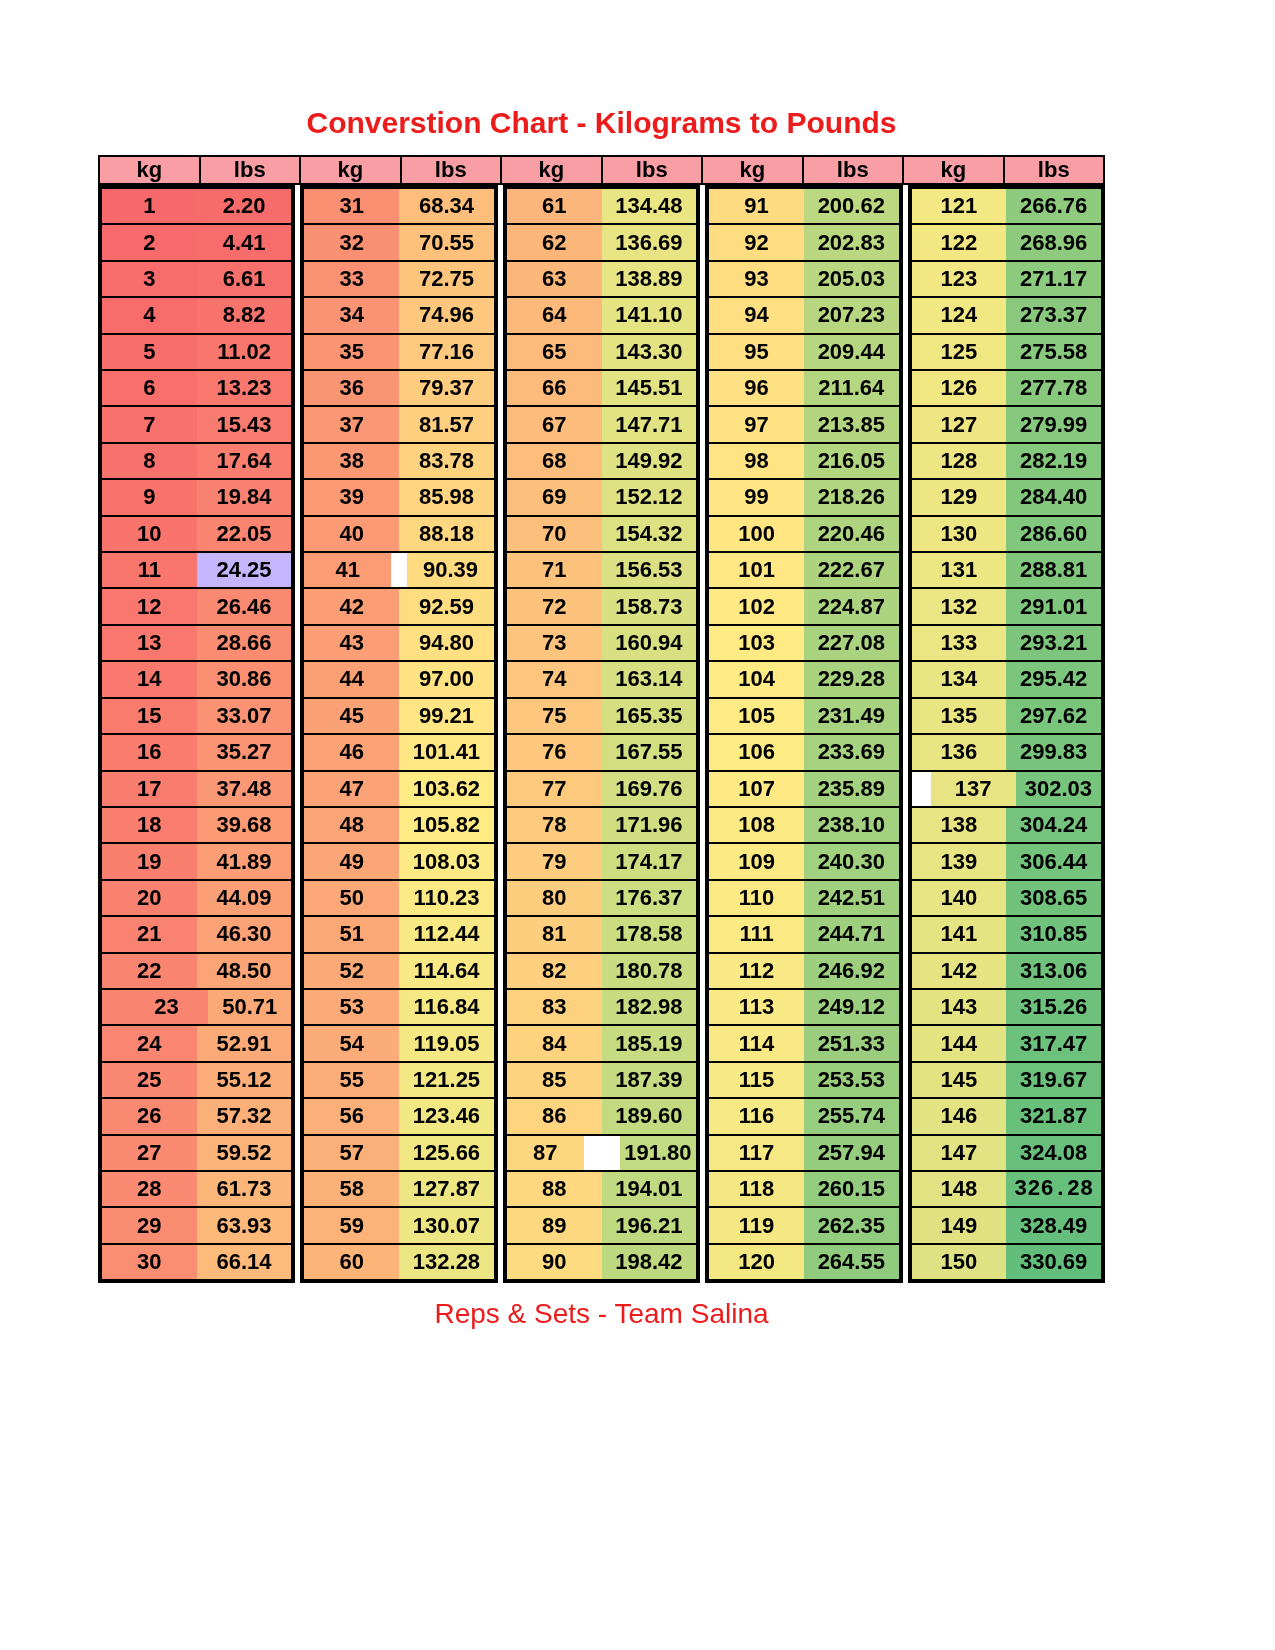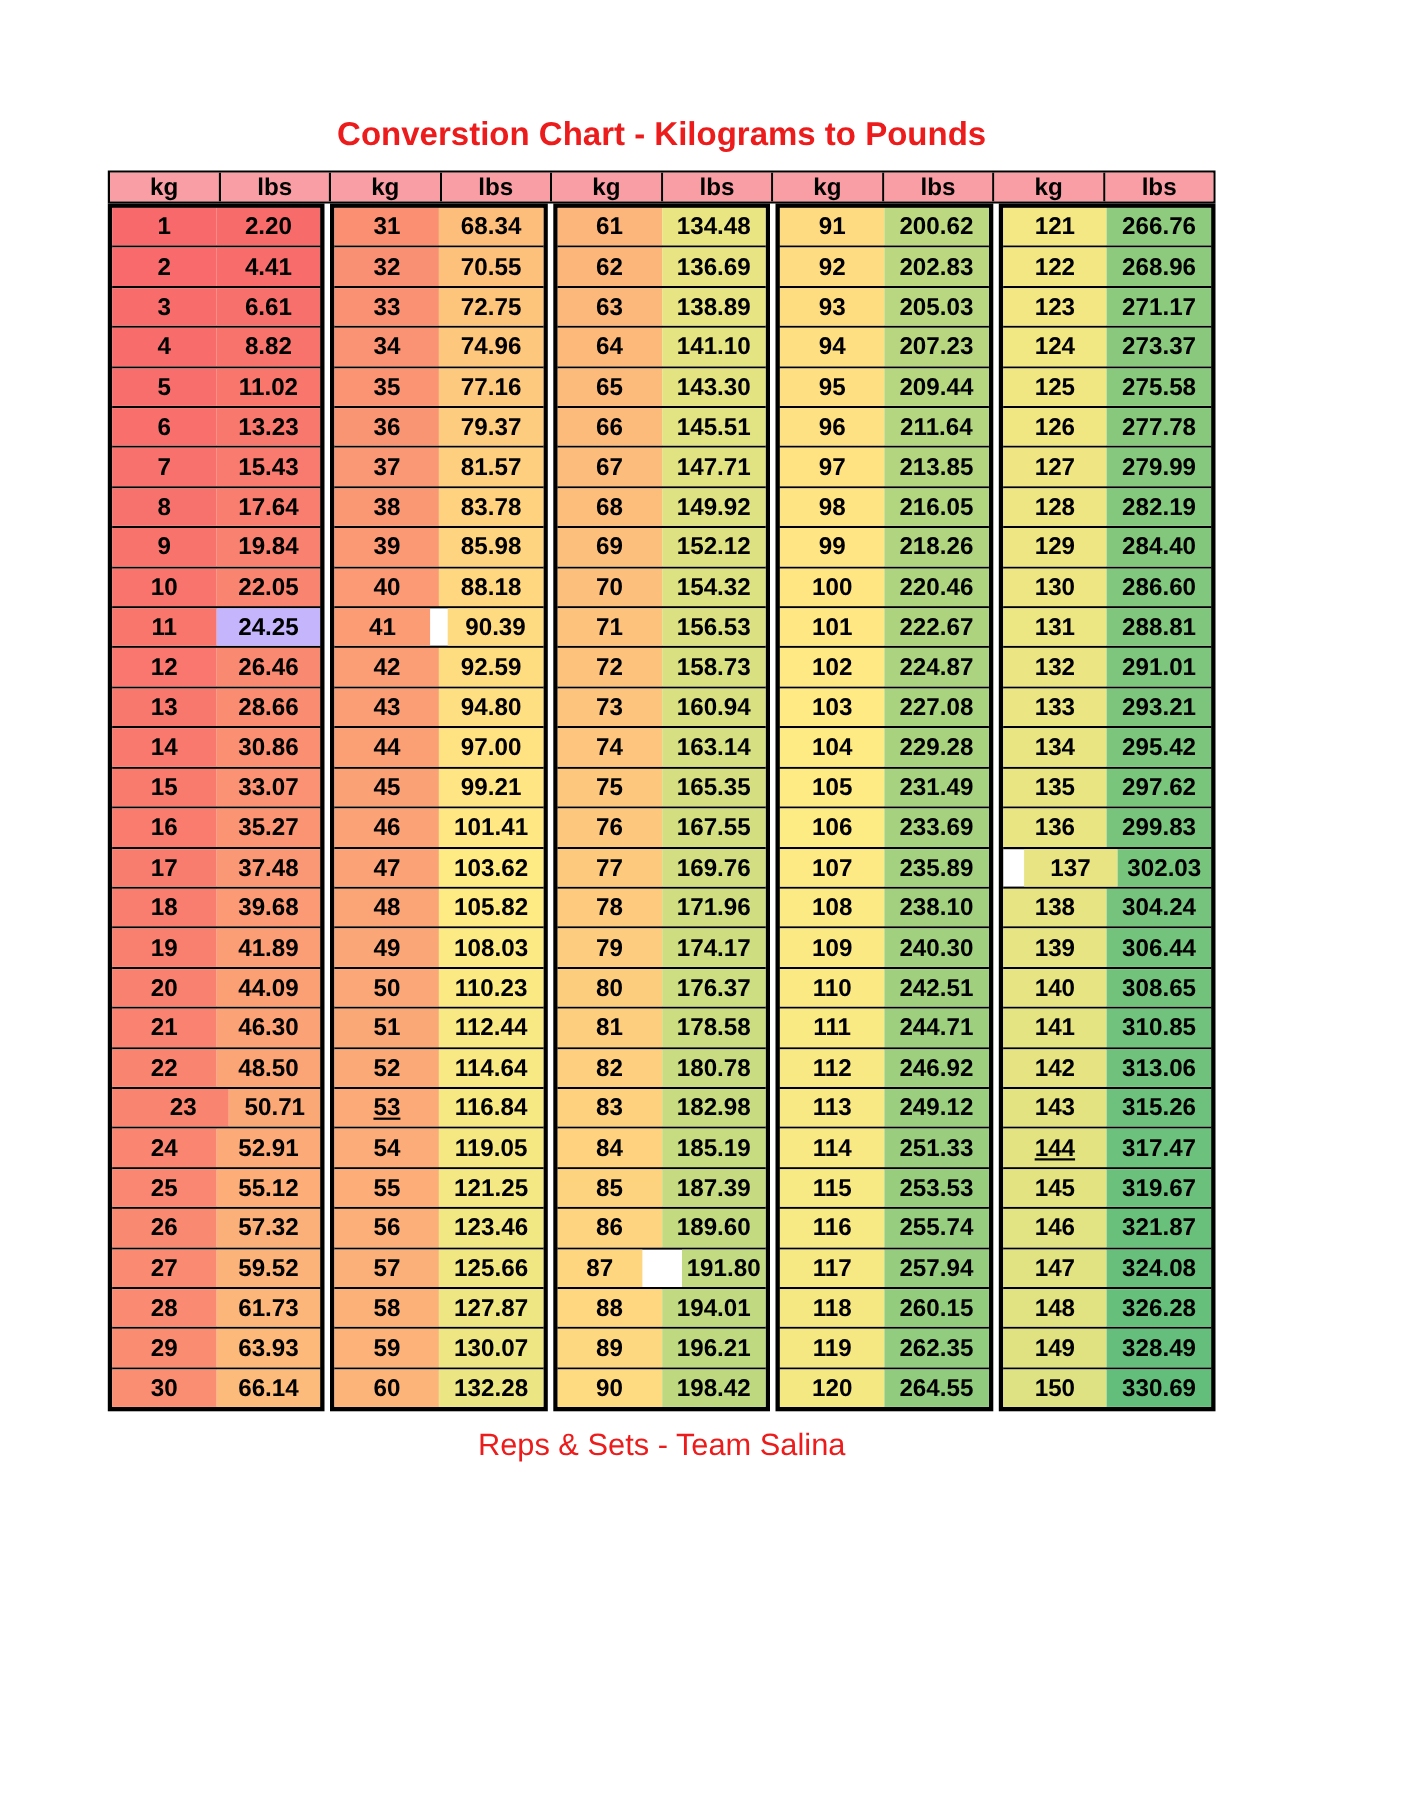--- a/index.html
+++ b/index.html
@@ -305,21 +305,21 @@
           </div>
           <div class="row">
             <div class="cell" style="background: rgb(251, 168, 119);">51</div>
             <div class="cell" style="background: rgb(249, 233, 132);">112.44</div>
           </div>
           <div class="row">
             <div class="cell" style="background: rgb(251, 169, 119);">52</div>
             <div class="cell" style="background: rgb(248, 233, 132);">114.64</div>
           </div>
           <div class="row">
-            <div class="cell" style="background: rgb(252, 171, 120); text-decoration: underline;">53</div>
+            <div class="cell" style="background: rgb(252, 171, 120);">53</div>
             <div class="cell" style="background: rgb(246, 232, 131);">116.84</div>
           </div>
           <div class="row">
             <div class="cell" style="background: rgb(252, 172, 120);">54</div>
             <div class="cell" style="background: rgb(245, 232, 131);">119.05</div>
           </div>
           <div class="row">
             <div class="cell" style="background: rgb(252, 173, 120);">55</div>
             <div class="cell" style="background: rgb(243, 232, 131);">121.25</div>
           </div>
@@ -675,38 +675,38 @@
           </div>
           <div class="row">
             <div class="cell" style="background: rgb(229, 227, 130);">142</div>
             <div class="cell" style="background: rgb(111, 193, 124);">313.06</div>
           </div>
           <div class="row">
             <div class="cell" style="background: rgb(228, 227, 130);">143</div>
             <div class="cell" style="background: rgb(110, 193, 124);">315.26</div>
           </div>
           <div class="row">
-            <div class="cell" style="background: rgb(227, 227, 130); text-decoration: underline;">144</div>
+            <div class="cell" style="background: rgb(227, 227, 130);">144</div>
             <div class="cell" style="background: rgb(108, 193, 124);">317.47</div>
           </div>
           <div class="row">
             <div class="cell" style="background: rgb(227, 227, 130);">145</div>
             <div class="cell" style="background: rgb(107, 192, 123);">319.67</div>
           </div>
           <div class="row">
             <div class="cell" style="background: rgb(226, 227, 130);">146</div>
             <div class="cell" style="background: rgb(105, 192, 123);">321.87</div>
           </div>
           <div class="row">
             <div class="cell" style="background: rgb(225, 226, 130);">147</div>
             <div class="cell" style="background: rgb(104, 191, 123);">324.08</div>
           </div>
           <div class="row">
             <div class="cell" style="background: rgb(225, 226, 130);">148</div>
-            <div class="cell" style="background: rgb(102, 191, 123);">326.28</div>
+            <div class="cell" style="background: rgb(102, 191, 123); font-family: Liberation Mono, monospace;">326.28</div>
           </div>
           <div class="row">
             <div class="cell" style="background: rgb(224, 226, 130);">149</div>
             <div class="cell" style="background: rgb(101, 190, 123);">328.49</div>
           </div>
           <div class="row">
             <div class="cell" style="background: rgb(223, 226, 130);">150</div>
             <div class="cell" style="background: rgb(99, 190, 123);">330.69</div>
           </div>
         </div>

